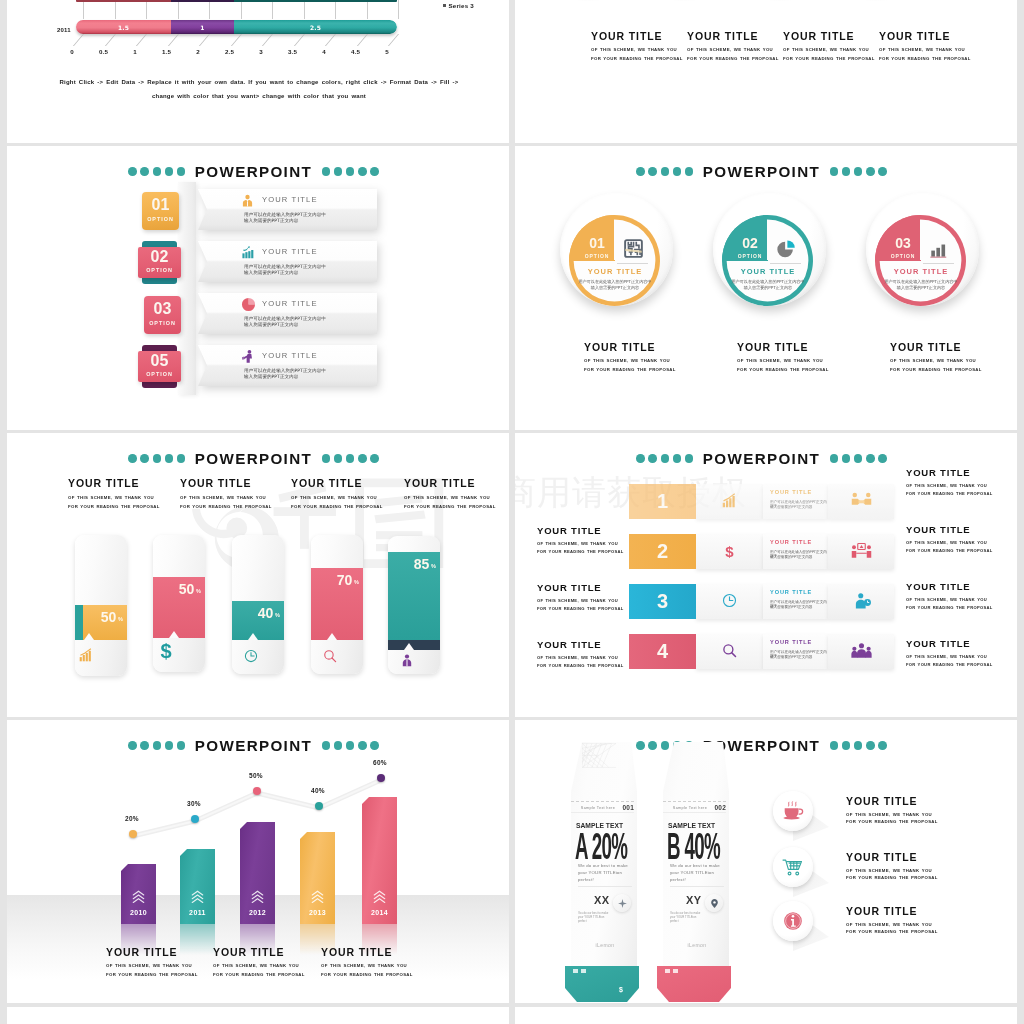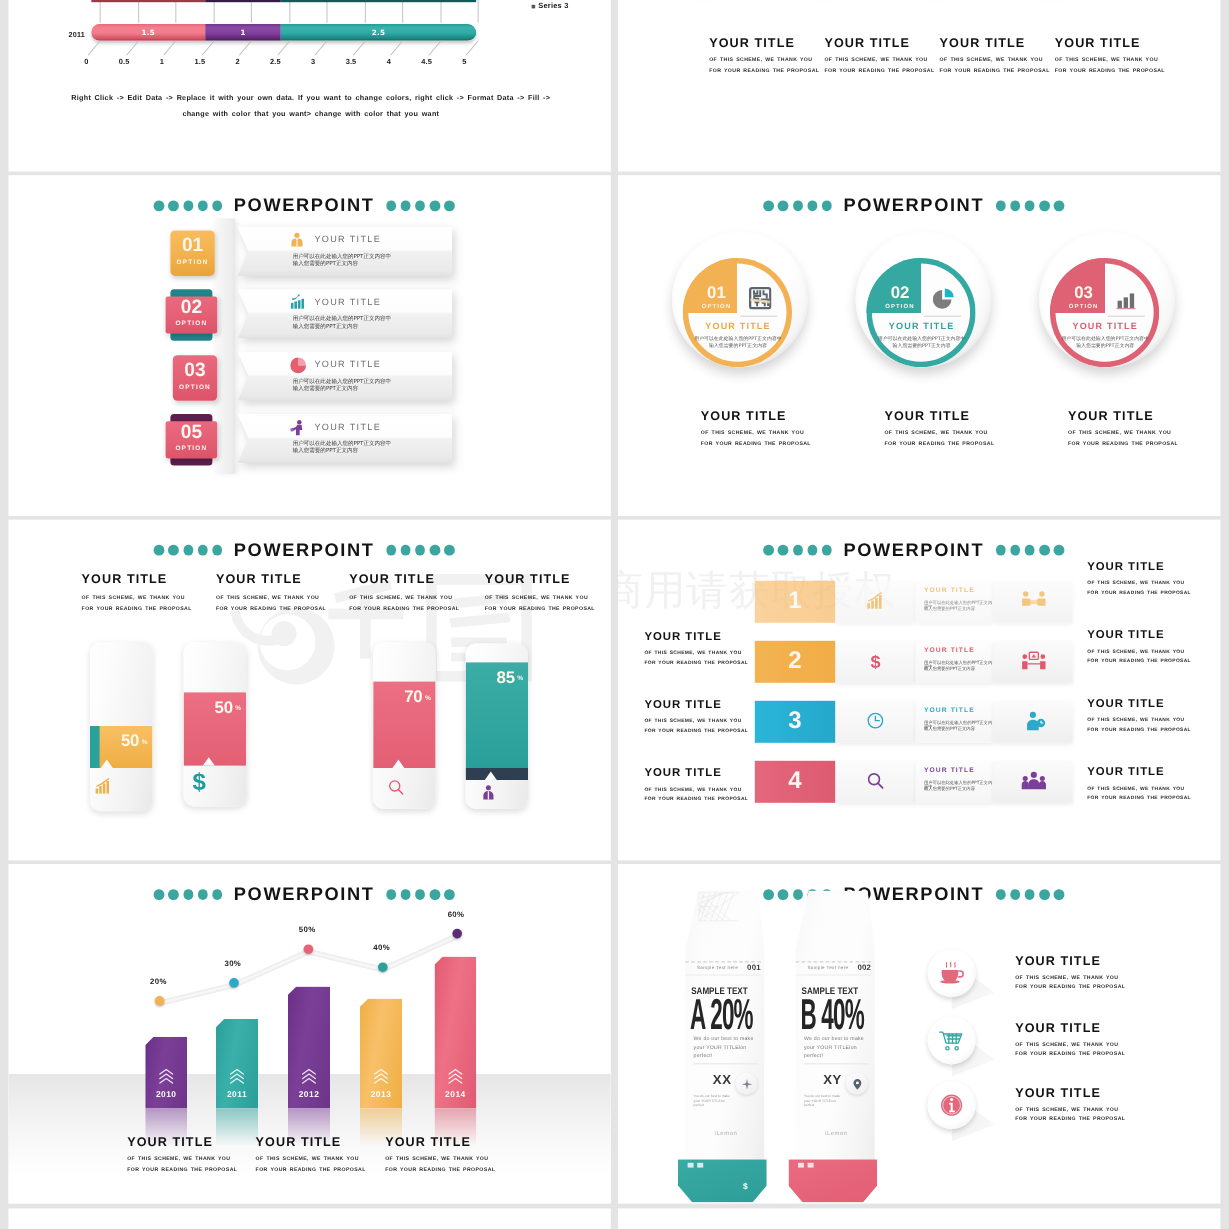--- a/index.html
+++ b/index.html
@@ -738,20 +738,33 @@
           <span class="pc">%</span>
       </span>
       <span class="notch"></span>
       <span class="gi">
         <svg viewBox="0 0 12 18" width="12" height="18">
             <text x="6" y="16" font-family="Liberation Sans" font-size="20" font-weight="bold" fill="#1f9c9f" text-anchor="middle">$</text>
           </svg>
       </span>
     </div>
 
+    <div class="s4-tube g3">
+      <span class="fill">
+        <span class="v">40</span>
+          <span class="pc">%</span>
+      </span>
+      <span class="notch"></span>
+      <span class="gi">
+        <svg viewBox="0 0 20 20" width="14" height="14">
+            <circle cx="10" cy="10" r="8" fill="none" stroke="#2aa19b" stroke-width="1.5"></circle>
+            <path d="M10 4.5 V10 H15" stroke="#2aa19b" stroke-width="1.5" fill="none"></path>
+          </svg>
+      </span>
+    </div>
 
     <div class="s4-tube g4">
       <span class="fill">
         <span class="v">70</span>
           <span class="pc">%</span>
       </span>
       <span class="notch"></span>
       <span class="gi">
         <svg viewBox="0 0 20 20" width="14" height="14">
             <circle cx="8.5" cy="8.5" r="6" fill="none" stroke="#e0596e" stroke-width="1.6"></circle>

